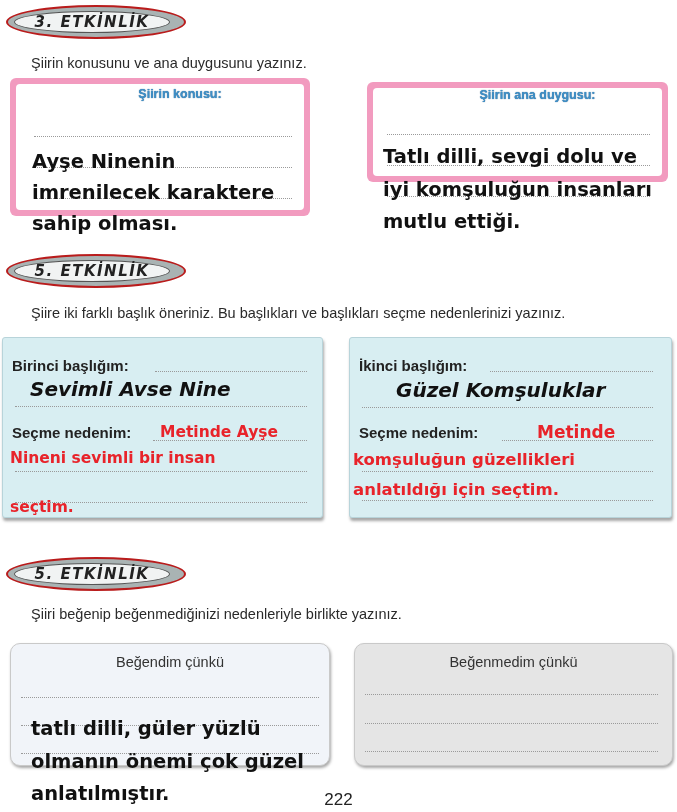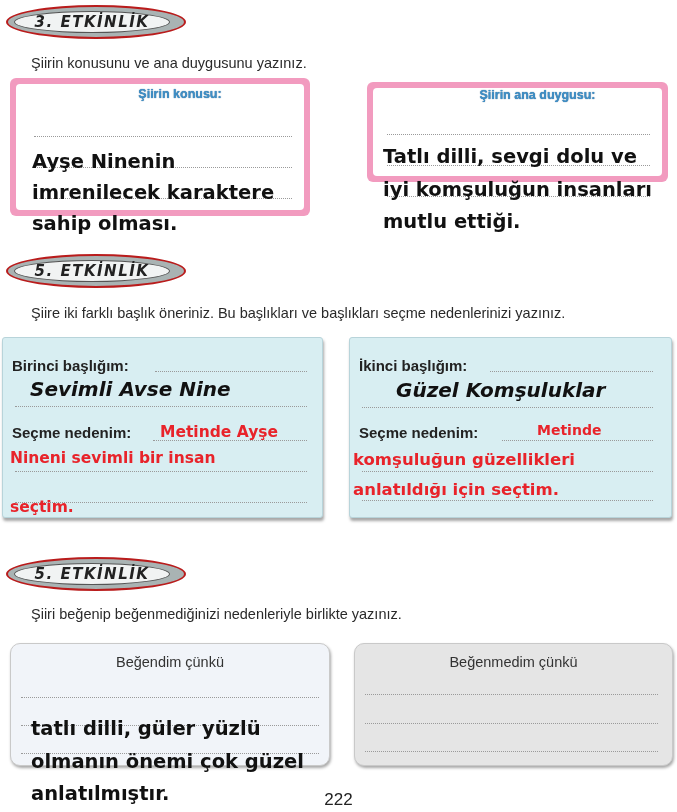--- a/index.html
+++ b/index.html
@@ -129,21 +129,21 @@
   <div class="red" style="left:7px; top:160px;">seçtim.</div>
 </div>
 
 <div class="blue-box" style="left:349px; top:337px; width:323px; height:181px;">
   <div class="blue-label" style="left:9px; top:19px;">İkinci başlığım:</div>
   <div class="dotline" style="left:140px; right:18px; top:33px;"></div>
   <div class="title-ans" style="left:46px; top:40px;">Güzel Komşuluklar</div>
   <div class="dotline" style="left:12px; right:18px; top:69px;"></div>
   <div class="blue-label" style="left:9px; top:86px;">Seçme nedenim:</div>
   <div class="dotline" style="left:152px; right:18px; top:102px;"></div>
-  <div class="red" style="left:187px; top:84px; font-size:14px;">Metinde</div>
+  <div class="red" style="left:187px; top:84px; font-size:17px;">Metinde</div>
   <div class="dotline" style="left:12px; right:18px; top:133px;"></div>
   <div class="red" style="left:3px; top:112px; font-size:16.5px;">komşuluğun güzellikleri</div>
   <div class="dotline" style="left:12px; right:18px; top:162px;"></div>
   <div class="red" style="left:3px; top:142px; font-size:16.5px;">anlatıldığı için seçtim.</div>
 </div>
 
 <div class="pill" style="left:6px; top:557px;">
   <div class="pill-inner">
       <span class="pill-text">5. ETKİNLİK</span>
     </div>

